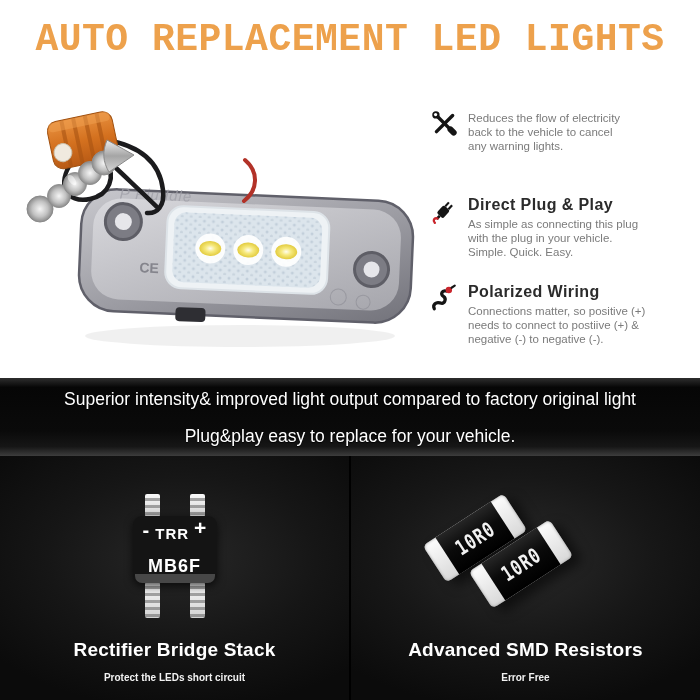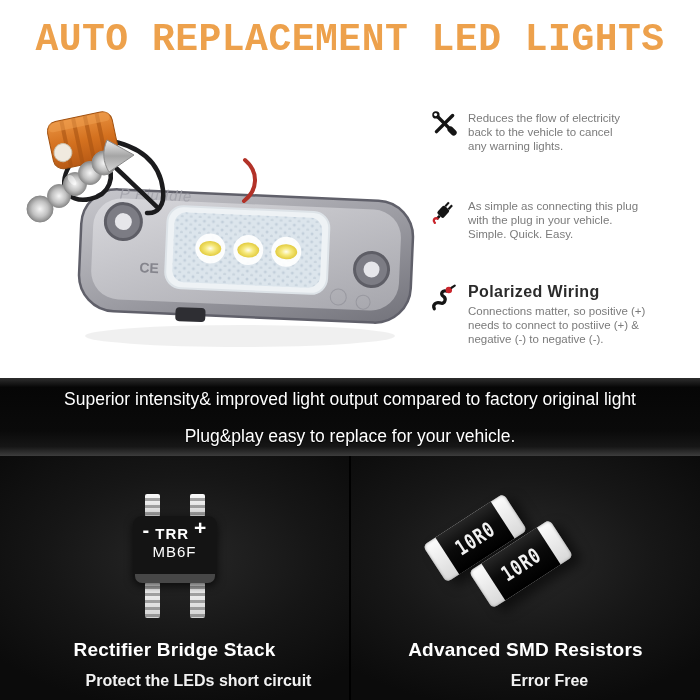--- a/index.html
+++ b/index.html
@@ -31,38 +31,38 @@
   .banner .l2{top:48px;}
 
   
   .panels{position:absolute;left:0;top:456px;width:700px;height:244px;background:#000;display:flex;}
   .panel{position:relative;width:349px;height:244px;}
   .panel.pleft{background:radial-gradient(ellipse 70% 62% at 52% 42%,#272727 0%,#161616 55%,#0b0b0b 100%);}
   .panel.pright{margin-left:2px;background:radial-gradient(ellipse 70% 62% at 48% 42%,#2a2a2a 0%,#171717 55%,#0b0b0b 100%);}
   .ptitle{position:absolute;top:183px;left:0;width:100%;text-align:center;color:#fff;
           font-size:19px;font-weight:700;letter-spacing:0.2px;}
   .psub{position:absolute;top:216px;left:0;width:100%;text-align:center;color:#f2f2f2;
-          font-size:16px;font-weight:700;padding-left:24px;}
+          font-size:10px;font-weight:700;}
 
   
   .bridge{position:absolute;left:50%;top:38px;width:84px;height:124px;transform:translateX(-50%);}
   .leg{position:absolute;width:15px;border-radius:2px;
        background:repeating-linear-gradient(180deg,rgba(100,100,100,0) 0 4px,rgba(100,100,100,.55) 4px 7px),
                   linear-gradient(180deg,#fafafa,#d2d2d2);}
   .lt{top:0;height:23px}.lb{top:88px;height:36px}
   .lA{left:12px}.lB{left:57px}
   .bbody{position:absolute;top:22px;left:0;width:84px;height:67px;background:#141414;
          border-radius:9px;box-shadow:0 3px 8px rgba(0,0,0,.7);}
   .bstrip{position:absolute;bottom:0;left:2px;right:2px;height:9px;background:#474747;
           border-radius:0 0 7px 7px;}
   .bb-row1{display:flex;align-items:center;justify-content:center;margin-top:9px;color:#fff;}
   .bb-minus{font-size:20px;font-weight:700;margin-right:6px;margin-top:-6px;}
   .bb-trr{font-size:15px;font-weight:700;letter-spacing:1px;}
   .bb-plus{font-size:21px;font-weight:700;margin-left:5px;margin-top:-12px;}
-  .bb-pn{text-align:center;color:#fff;font-size:15px;font-weight:400;letter-spacing:1px;margin-top:1px;}
+  .bb-pn{text-align:center;color:#fff;font-size:18px;font-weight:700;letter-spacing:1px;margin-top:14px;}
 
   
   .res{position:absolute;width:96px;height:44px;border-radius:5px;
        background:linear-gradient(180deg,#fdfdfd,#d8d8d8);
        box-shadow:6px 9px 12px rgba(0,0,0,.55), inset 0 0 3px #999;
        display:flex;align-items:center;justify-content:center;}
   .res::before{content:"";position:absolute;left:15px;right:15px;top:0;bottom:0;
        background:linear-gradient(180deg,#262626,#0a0a0a 45%,#000);}
   .res span{position:relative;color:#f2f2f2;font-family:"DejaVu Sans Mono",monospace;
        font-weight:700;font-size:16px;letter-spacing:1px;transform:scaleY(1.3);}
@@ -197,20 +197,21 @@
         <svg viewBox="0 0 26 26" width="28" height="28">
           <g transform="rotate(42 13 13)">
             <rect x="9" y="9" width="8" height="10" rx="2" fill="#151515"></rect>
             <line x1="11" y1="9" x2="11" y2="4" stroke="#151515" stroke-width="2"></line>
             <line x1="15" y1="9" x2="15" y2="4" stroke="#151515" stroke-width="2"></line>
             <line x1="13" y1="19" x2="13" y2="23" stroke="#151515" stroke-width="2.5"></line>
           </g>
           <path d="M7 20 C 3.5 19, 2.5 22, 4.5 24" stroke="#c9252c" stroke-width="2.2" fill="none" stroke-linecap="round"></path>
         </svg>
       </span>
+      <div class="ftitle">Direct Plug &amp; Play</div>
       <div class="fbody">
         <div>As simple as connecting this plug</div>
         <div>with the plug in your vehicle.</div>
         <div>Simple. Quick. Easy.</div>
       </div>
     </div>
 
     <div class="feature f3">
       <span class="ficon">
         <svg viewBox="0 0 26 26" width="28" height="28">

